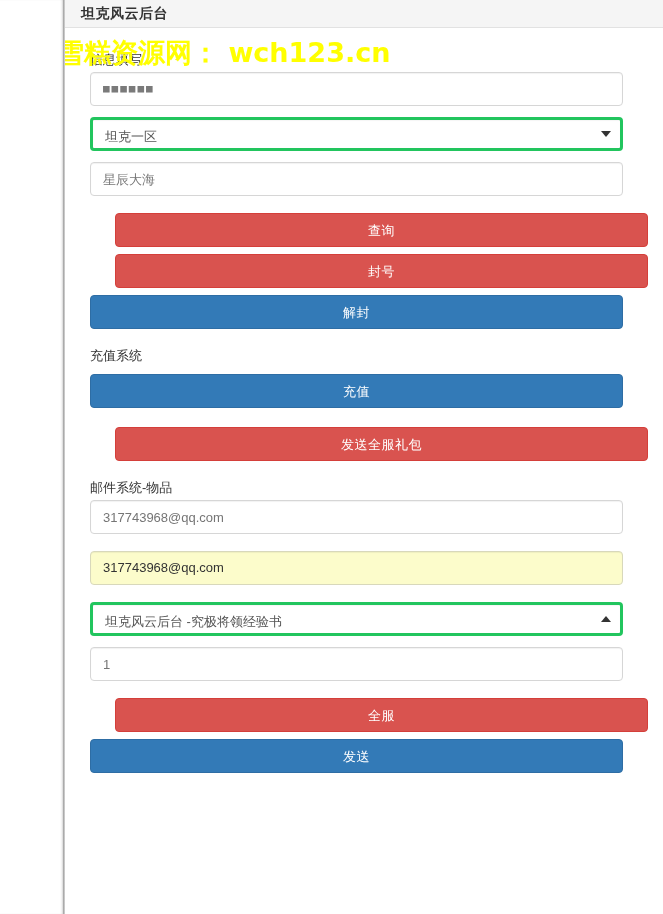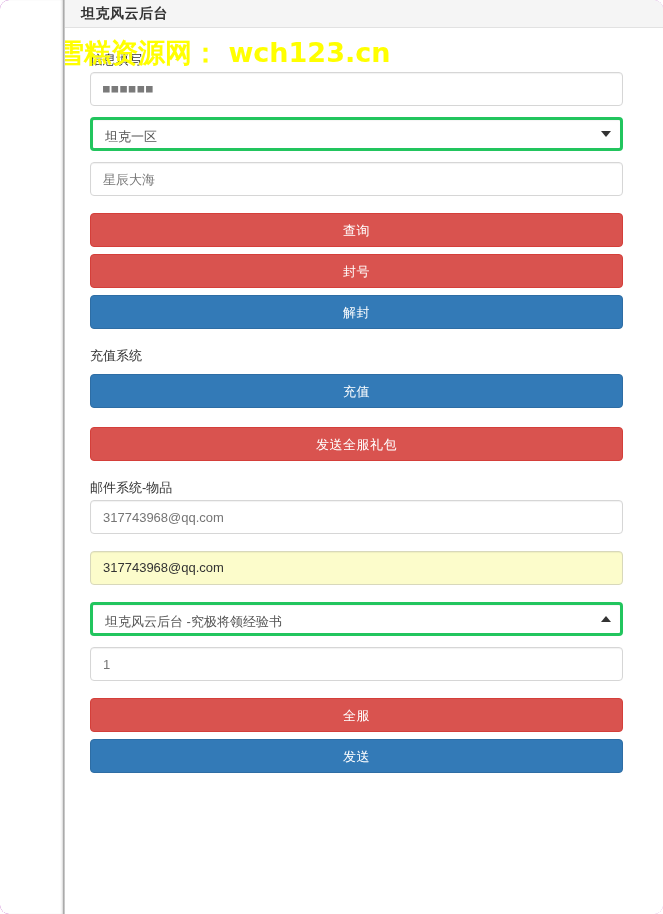--- a/index.html
+++ b/index.html
@@ -15,21 +15,20 @@
     font-family: "Liberation Sans", "DejaVu Sans", sans-serif;
     -webkit-font-smoothing: antialiased;
   }
 
   .viewport {
     position: relative;
     width: 663px;
     height: 914px;
     background: #a21caf;
     overflow: hidden;
-    border-radius: 9px;
   }
 
   
   .left-gutter {
     position: absolute;
     left: 0;
     top: 0;
     width: 63px;
     height: 914px;
     background: #ffffff;
@@ -206,20 +205,21 @@
     border-radius: 4px;
     cursor: pointer;
     user-select: none;
     padding: 0;
     font-family: "Liberation Sans", "DejaVu Sans", sans-serif;
     letter-spacing: 0.5px;
   }
   .btn-danger {
     background-color: #d9534f;
     border-color: #d43f3a;
+    margin-left: 25px;
   }
   .btn-primary {
     background-color: #337ab7;
     border-color: #2e6da4;
   }
 
   .gap-sm { height: 6px; }
   .gap-md { height: 11px; }
   .gap-lg { height: 14px; }
 </style>

